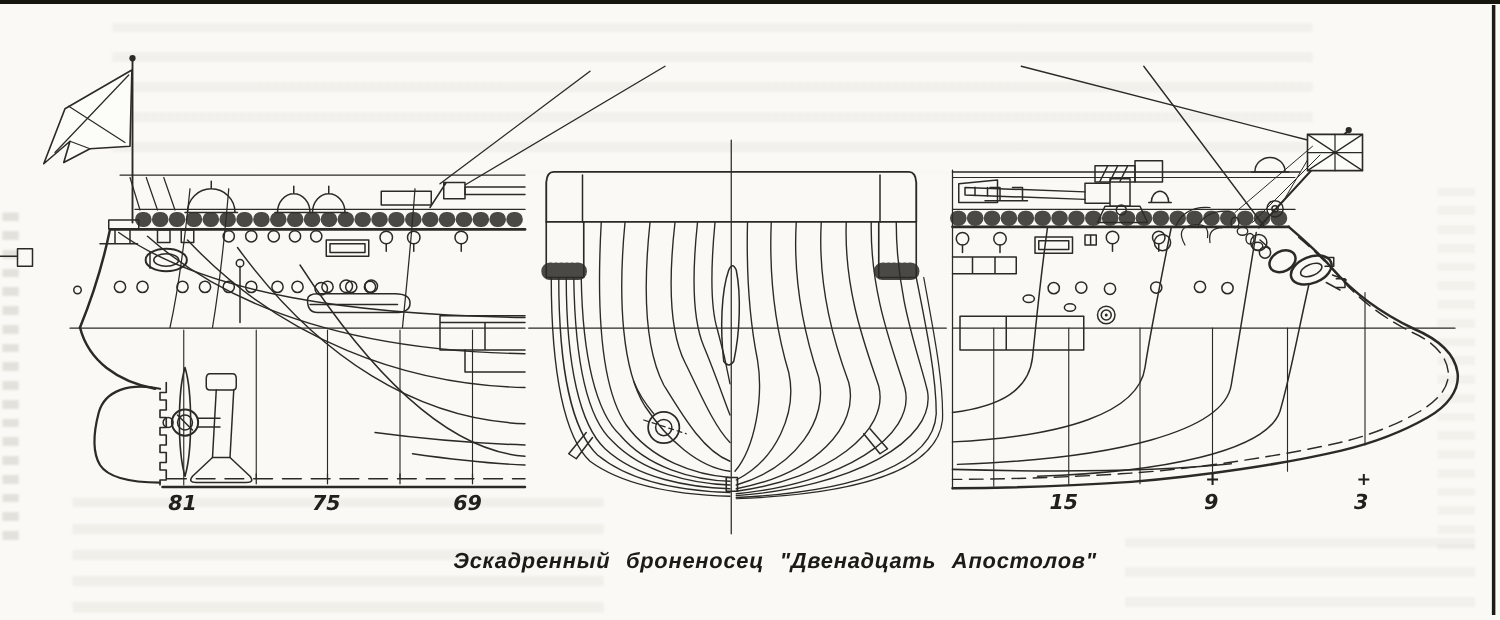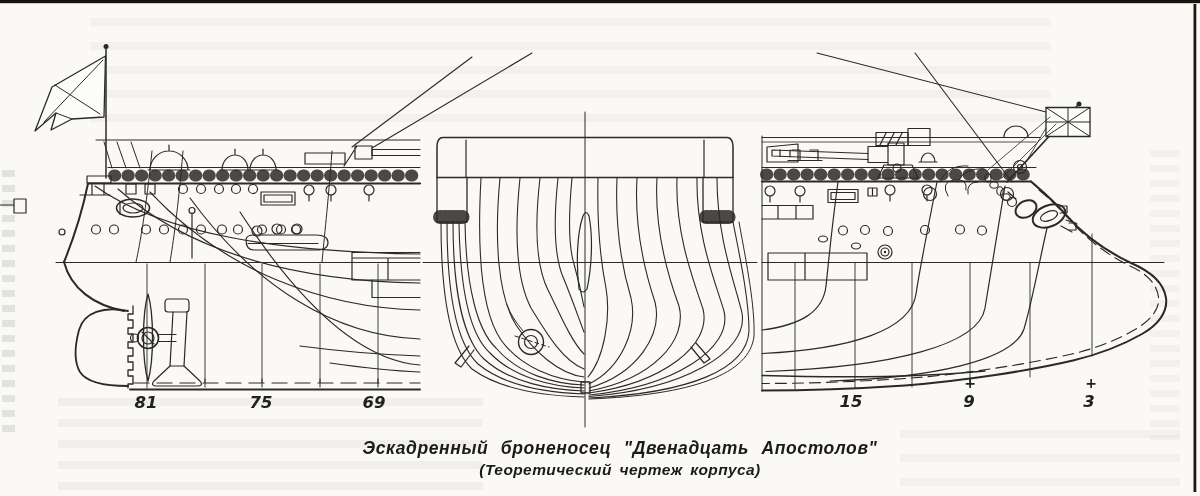--- a/index.html
+++ b/index.html
@@ -325,16 +325,15 @@
       <text class="st-plus" x="970" y="388" text-anchor="middle">+</text>
       <text class="st-plus" x="1091" y="388" text-anchor="middle">+</text>
       <text class="st-label" x="851" y="407" text-anchor="middle">15</text>
       <text class="st-label" x="969" y="407" text-anchor="middle">9</text>
       <text class="st-label" x="1089" y="407" text-anchor="middle">3</text>
     </g>
   </svg>
 
   <div class="caption">
     <div class="l1">Эскадренный  броненосец  "Двенадцать  Апостолов"</div>
-    <div class="l2">(Теоретический чертеж корпуса)</div>
   </div>
 
 </div>
 
 </body></html>

